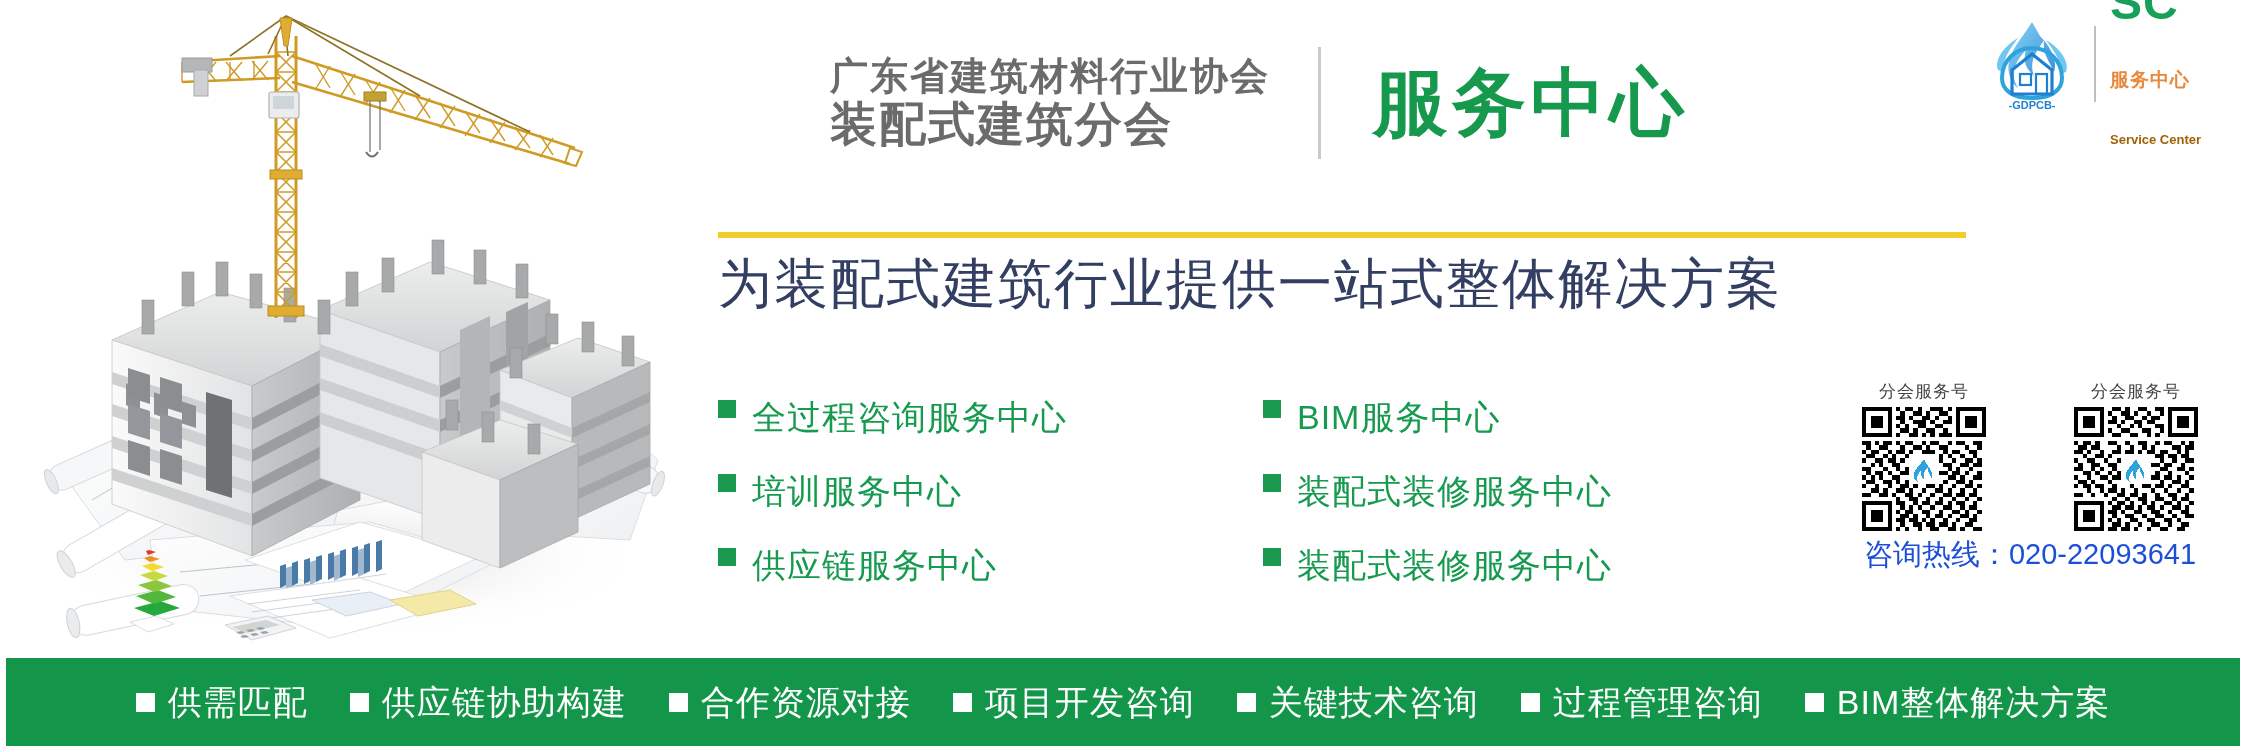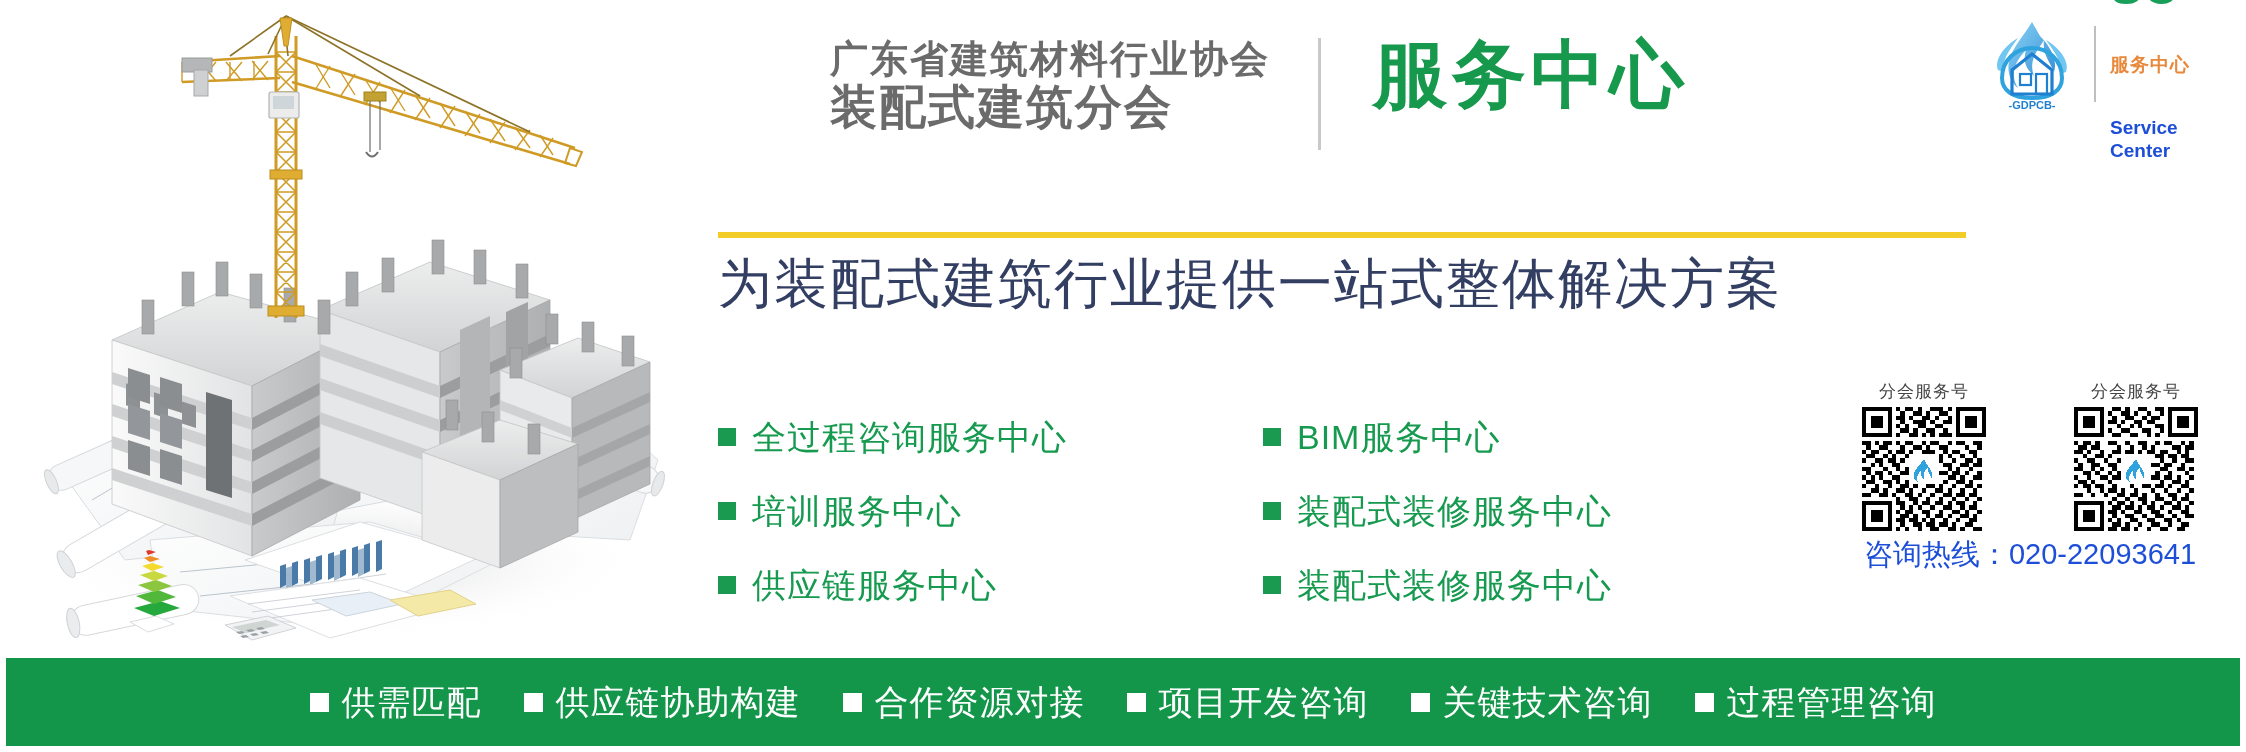--- a/index.html
+++ b/index.html
@@ -24,21 +24,21 @@
     overflow: hidden;
   }
   .photo-svg { width: 100%; height: 100%; display: block; }
 
   
   #title-block {
     position: absolute;
     left: 830px; top: 38px;
     width: 1140px; height: 130px;
     display: flex;
-    align-items: flex-start;
+    align-items: center;
     gap: 24px;
   }
   #assoc-names {
     display: flex;
     flex-direction: column;
     justify-content: center;
     padding-right: 24px;
   }
   .assoc-line1 {
     font-size: 38px;
@@ -93,22 +93,22 @@
     font-size: 48px; font-weight: bold;
     color: #18a05a; line-height: 0.95;
     letter-spacing: 1px;
   }
   #logo-cn {
     font-size: 19px; font-weight: bold;
     color: #e8883a; line-height: 1.2;
     letter-spacing: 1px; margin-top: 2px;
   }
   #logo-en {
-    font-size: 19px; font-weight: bold;
-    color: #1d4ed8; line-height: 1.2;
+    font-size: 13px; font-weight: bold;
+    color: #a16207; line-height: 1.2;
     letter-spacing: 0px;
   }
 
   
   #yellow-rule {
     position: absolute;
     left: 718px; top: 232px;
     width: 1248px; height: 6px;
     background: #f2cd2a;
   }
@@ -129,21 +129,21 @@
   
   #services {
     position: absolute;
     left: 718px; top: 400px;
     width: 1090px;
     display: flex;
   }
   .service-col { width: 545px; }
   .service-item {
     display: flex;
-    align-items: center;
+    align-items: flex-start;
     height: 74px;
   }
   .sq-bullet {
     width: 18px; height: 18px;
     background: #1a9a51;
     flex: none;
     margin-right: 16px;
   }
   .service-label {
     font-size: 34px;
@@ -1036,15 +1036,19 @@
       <span class="bar-label">项目开发咨询</span>
     </div>
     <div class="bar-item">
       <span class="bar-bullet"></span>
       <span class="bar-label">关键技术咨询</span>
     </div>
     <div class="bar-item">
       <span class="bar-bullet"></span>
       <span class="bar-label">过程管理咨询</span>
     </div>
+    <div class="bar-item">
+      <span class="bar-bullet"></span>
+      <span class="bar-label">BIM整体解决方案</span>
+    </div>
   </div>
 
 </div>
 
 </body></html>

